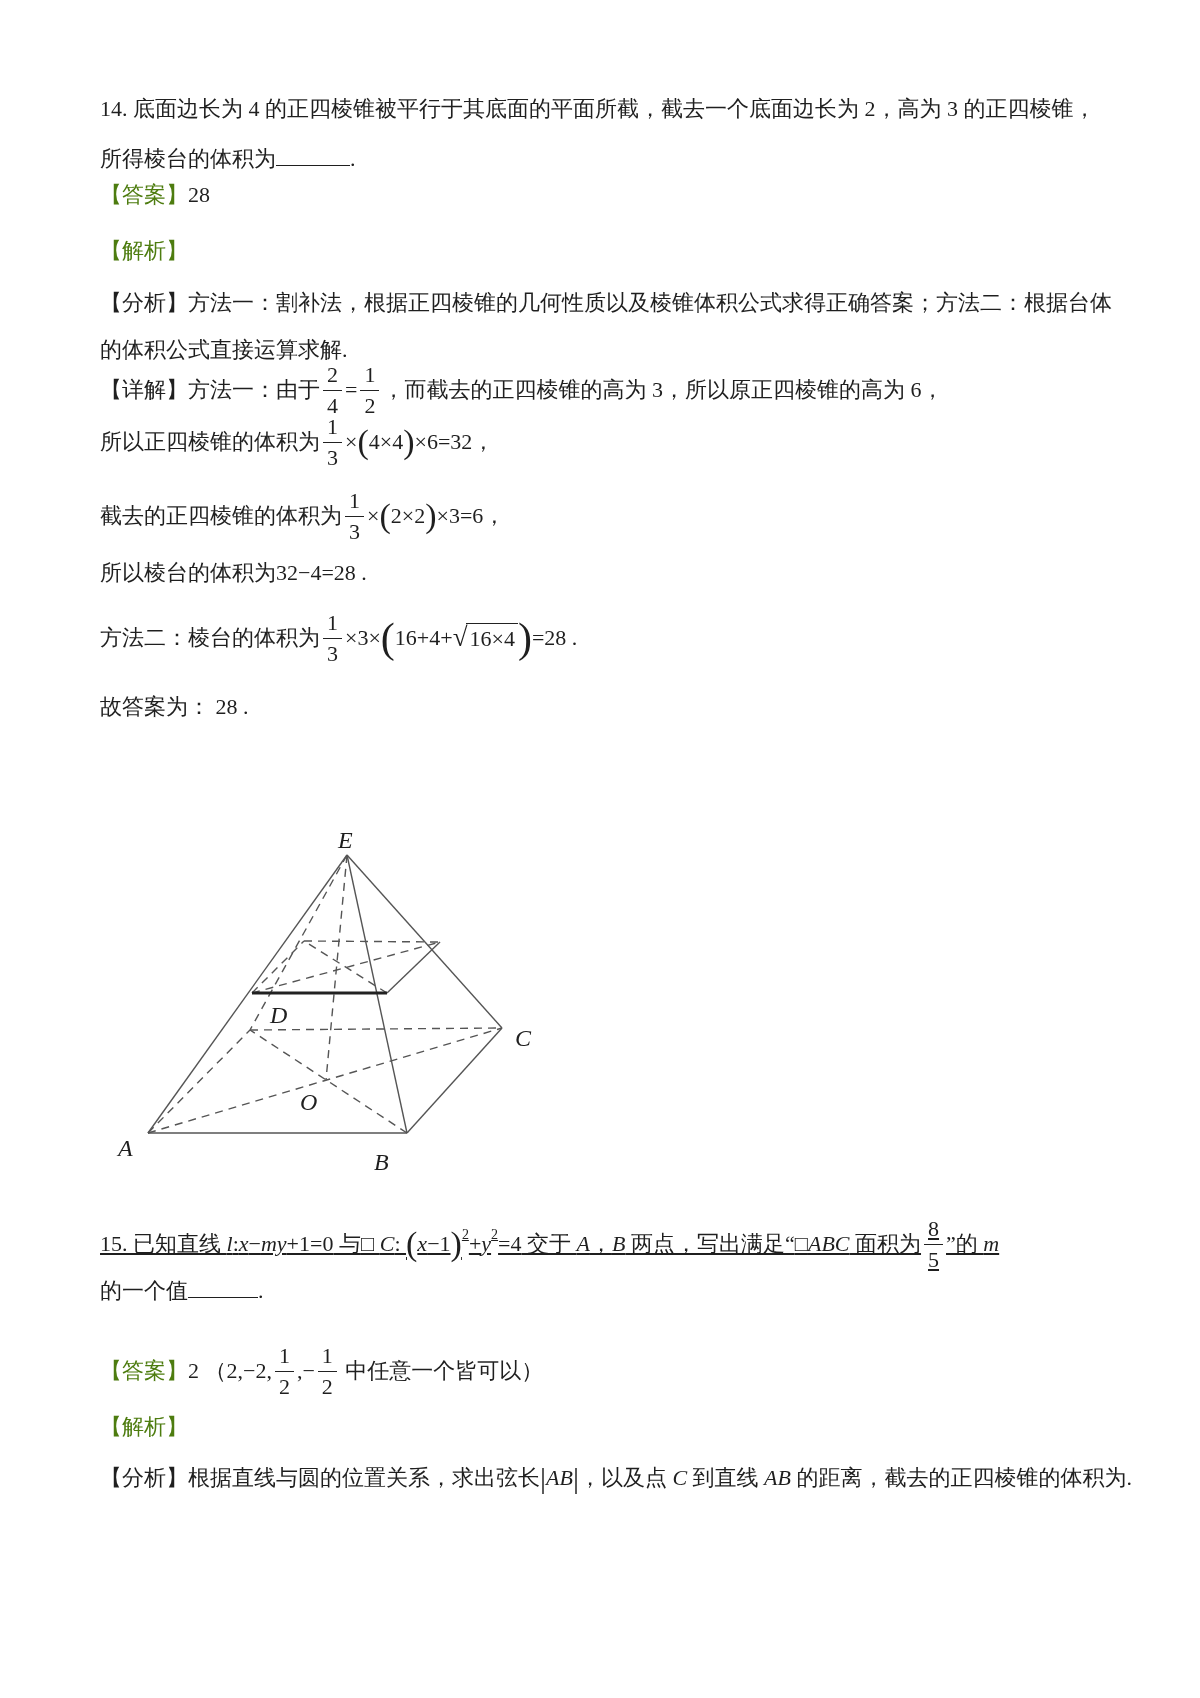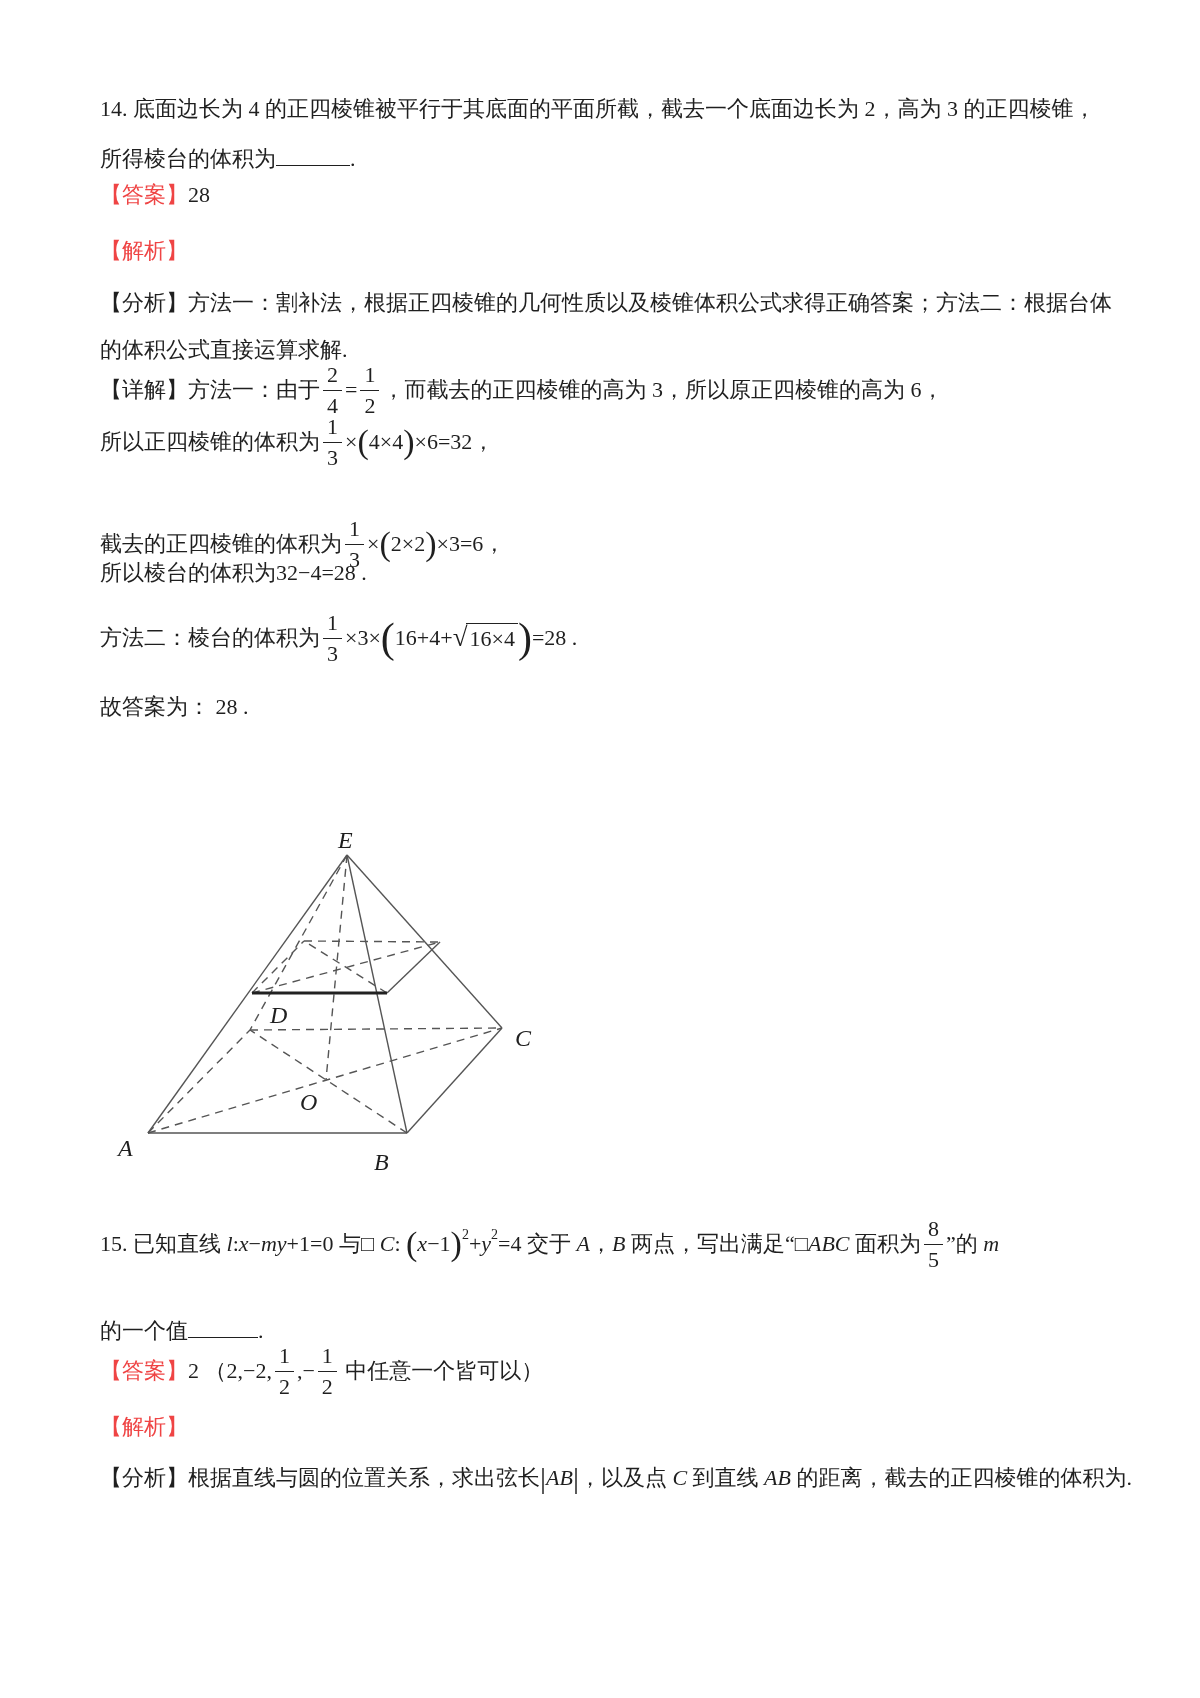--- a/index.html
+++ b/index.html
@@ -3,21 +3,21 @@
 <meta charset="utf-8">
 <style>
   html,body{margin:0;padding:0;background:#fff;}
   .page{position:relative;width:1200px;height:1698px;background:#ffffff;overflow:hidden;
         font-family:"Liberation Serif","DejaVu Serif",serif;color:#1f1f1f;font-size:22px;}
   .abs{position:absolute;left:100px;width:1012px;margin:0;}
   .para{line-height:50px;}
   .line{line-height:30px;}
   .fline{display:flex;align-items:center;flex-wrap:nowrap;}
   .fline > span{white-space:pre;}
-  .blue{color:#ef4444;}
+  .blue{color:#4d7c0f;}
   .mi{font-style:italic;}
   .frac{display:inline-flex;flex-direction:column;align-items:center;line-height:1.15;margin:0 3px;vertical-align:middle;}
   .frac .fn{display:block;padding:0 4px 2px;border-bottom:1.4px solid #222;}
   .frac .fd{display:block;padding:2px 4px 0;}
   .lp{font-size:34px;font-weight:400;line-height:1;}
   .lp2{font-size:42px;font-weight:300;line-height:1;}
   .vbar{font-size:30px;font-weight:300;line-height:1;}
   .sup{position:relative;top:-9px;font-size:14px;}
   .sqrt{display:inline-flex;align-items:flex-start;}
   .sqsym{font-size:27px;line-height:1.05;margin-right:-1px;}
@@ -54,21 +54,21 @@
     <span>所以正四棱锥的体积为</span>
     <span class="frac"><span class="fn">1</span><span class="fd">3</span></span>
     <span>×</span>
     <span class="lp">(</span>
     <span>4×4</span>
     <span class="lp">)</span>
     <span>×6=32</span>
     <span>，</span>
   </div>
 
-  <div class="abs fline" style="top:510px;height:68px;align-items:center;">
+  <div class="abs fline" style="top:482px;height:68px;align-items:center;">
     <span>截去的正四棱锥的体积为</span>
     <span class="frac"><span class="fn">1</span><span class="fd">3</span></span>
     <span>×</span>
     <span class="lp">(</span>
     <span>2×2</span>
     <span class="lp">)</span>
     <span>×3=6</span>
     <span>，</span>
   </div>
 
@@ -111,21 +111,21 @@
     </g>
     <line class="sb" x1="162" y1="173" x2="297" y2="173"></line>
     <text class="flab" x="248" y="28">E</text>
     <text class="flab" x="180" y="203">D</text>
     <text class="flab" x="425" y="226">C</text>
     <text class="flab" x="210" y="290">O</text>
     <text class="flab" x="28" y="336">A</text>
     <text class="flab" x="284" y="350">B</text>
   </svg>
 
-  <div class="abs fline" style="top:1210px;height:68px;">
+  <div class="abs fline" style="top:1210px;height:68px;text-decoration:underline;">
     <span>15. </span>
     <span>已知直线 </span>
     <span class="mi">l</span>
     <span>:</span>
     <span class="mi">x</span>
     <span>−</span>
     <span class="mi">my</span>
     <span>+1=0</span>
     <span> 与</span>
     <span>□ </span>
@@ -146,21 +146,21 @@
     <span class="mi">B</span>
     <span> 两点，写出满足“</span>
     <span>□</span>
     <span class="mi">ABC</span>
     <span> 面积为</span>
     <span class="frac"><span class="fn">8</span><span class="fd">5</span></span>
     <span>”的 </span>
     <span class="mi">m</span>
   </div>
 
-  <p class="abs line" style="top:1316px;"><span>的一个值</span><span class="blank" style="width:70px;"></span><span>.</span></p>
+  <p class="abs line" style="top:1276px;"><span>的一个值</span><span class="blank" style="width:70px;"></span><span>.</span></p>
 
   <div class="abs fline" style="top:1338px;height:66px;">
     <span class="blue">【答案】</span>
     <span>2 </span>
     <span>（</span>
     <span>2,−2,</span>
     <span class="frac"><span class="fn">1</span><span class="fd">2</span></span>
     <span>,</span>
     <span>−</span>
     <span class="frac"><span class="fn">1</span><span class="fd">2</span></span>

